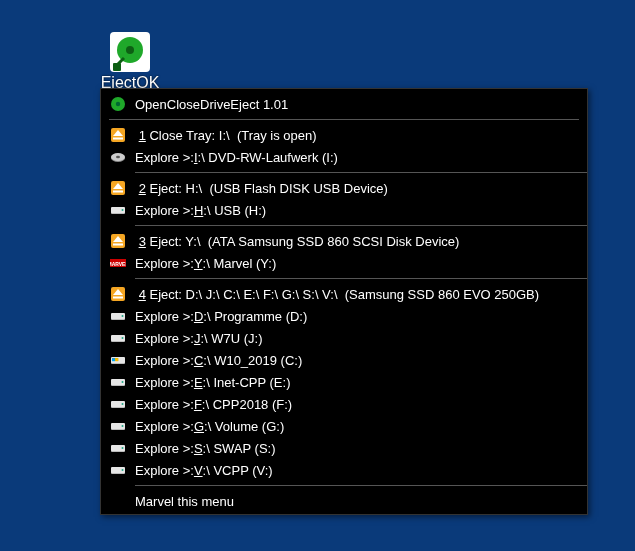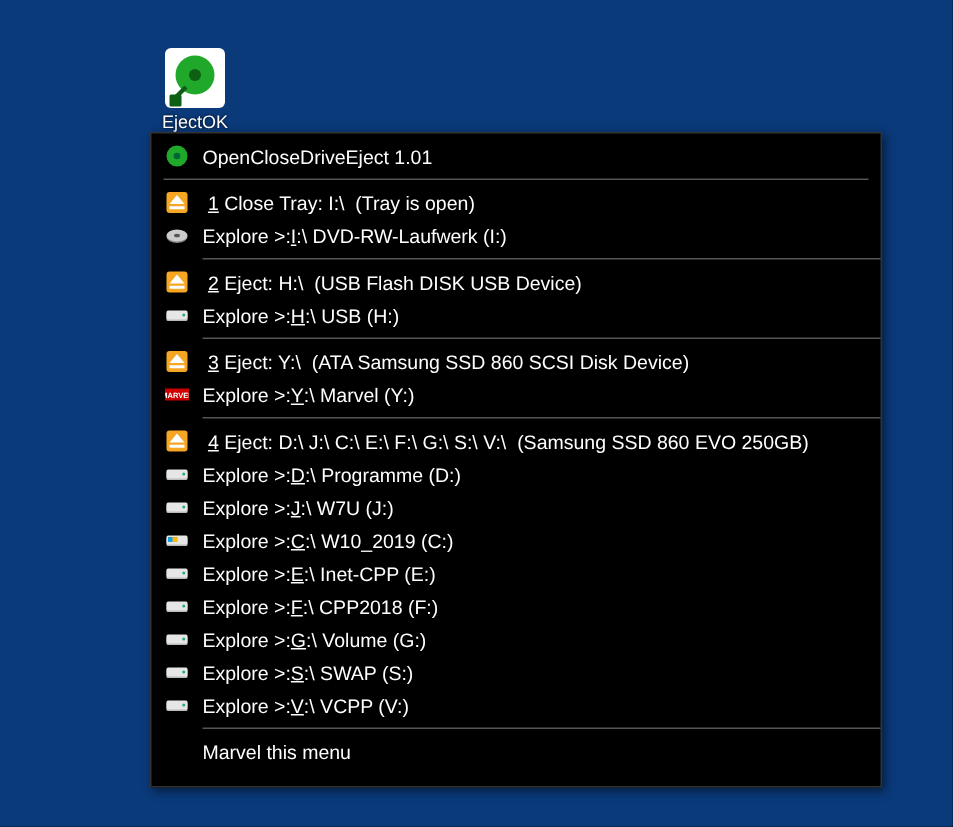--- a/index.html
+++ b/index.html
@@ -25,34 +25,34 @@
     cursor: pointer;
   }
   .desktop-icon .ico {
     width: 40px;
     height: 40px;
     margin: 0 auto;
     position: relative;
   }
   .desktop-icon .label {
     color: #fff;
-    font-size: 12px;
+    font-size: 16px;
     text-shadow: 0 0 2px #000;
     margin-top: 2px;
   }
 
   
   .menu {
     position: absolute;
     top: 88px;
     left: 100px;
     width: 486px;
     background: #000;
     border: 1px solid #333;
-    padding: 4px 0 12px 0;
+    padding: 4px 0 2px 0;
     box-shadow: 2px 2px 6px rgba(0,0,0,.5);
   }
 
   .menu-row {
     display: flex;
     align-items: center;
     height: 22px;
     padding: 0 10px 0 8px;
     cursor: default;
     white-space: nowrap;

